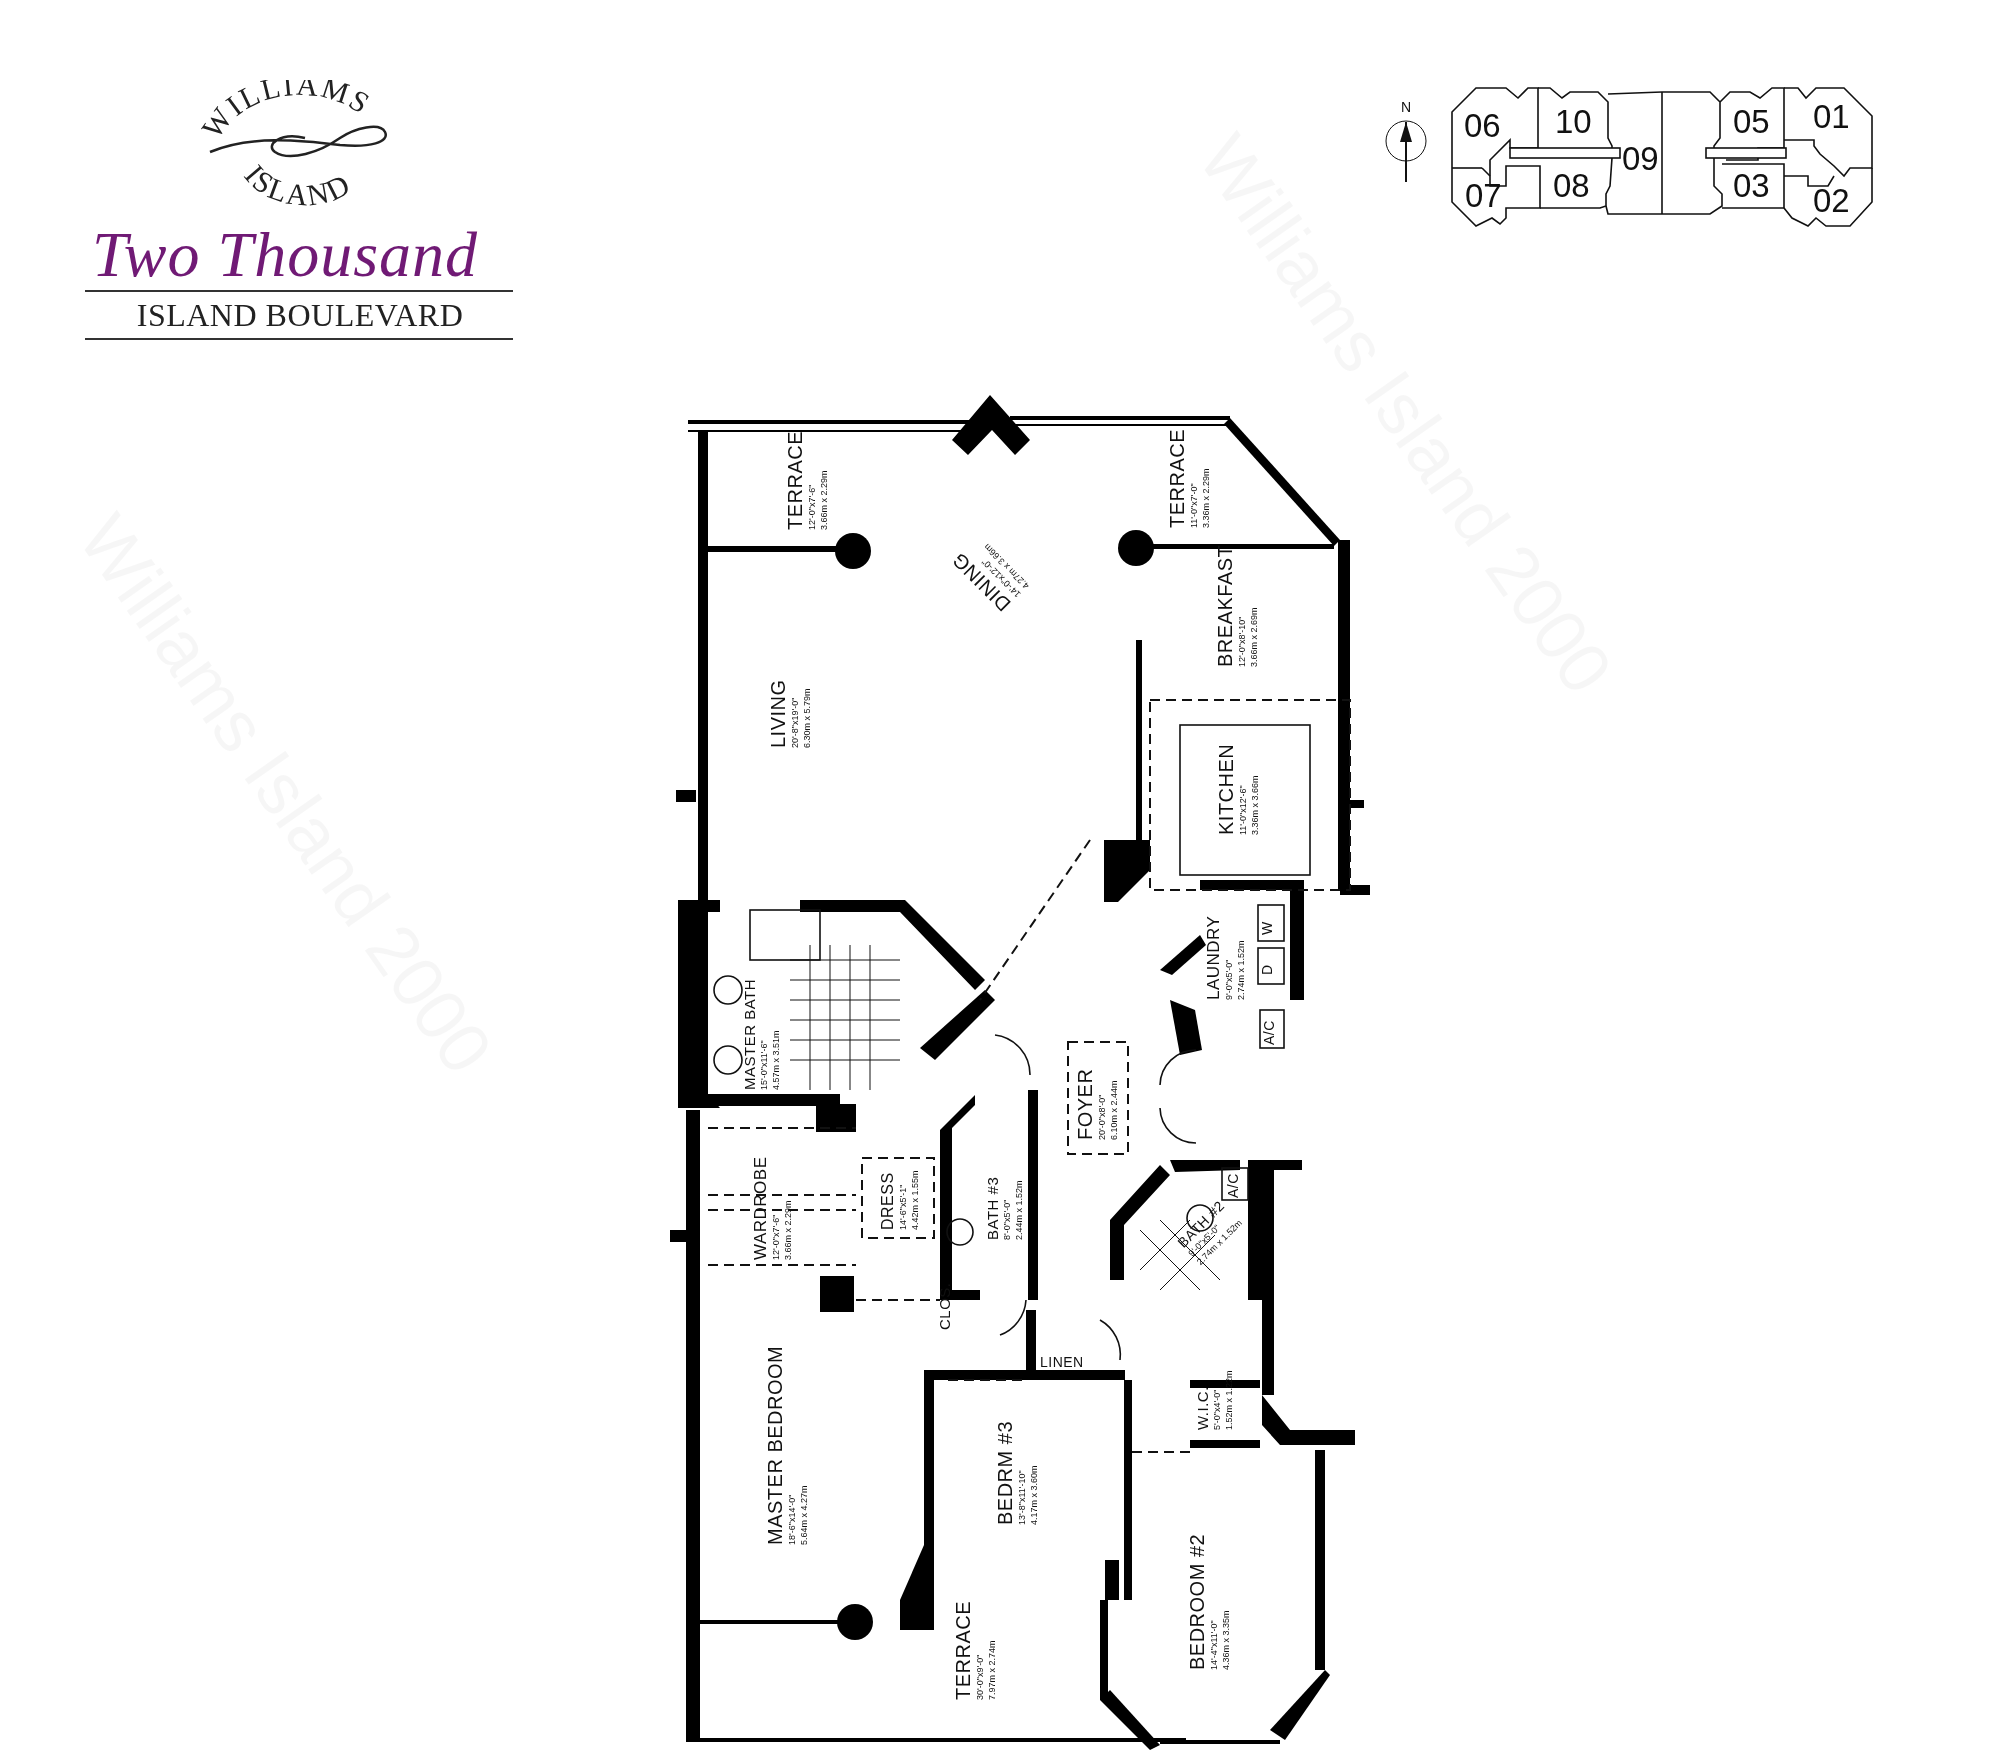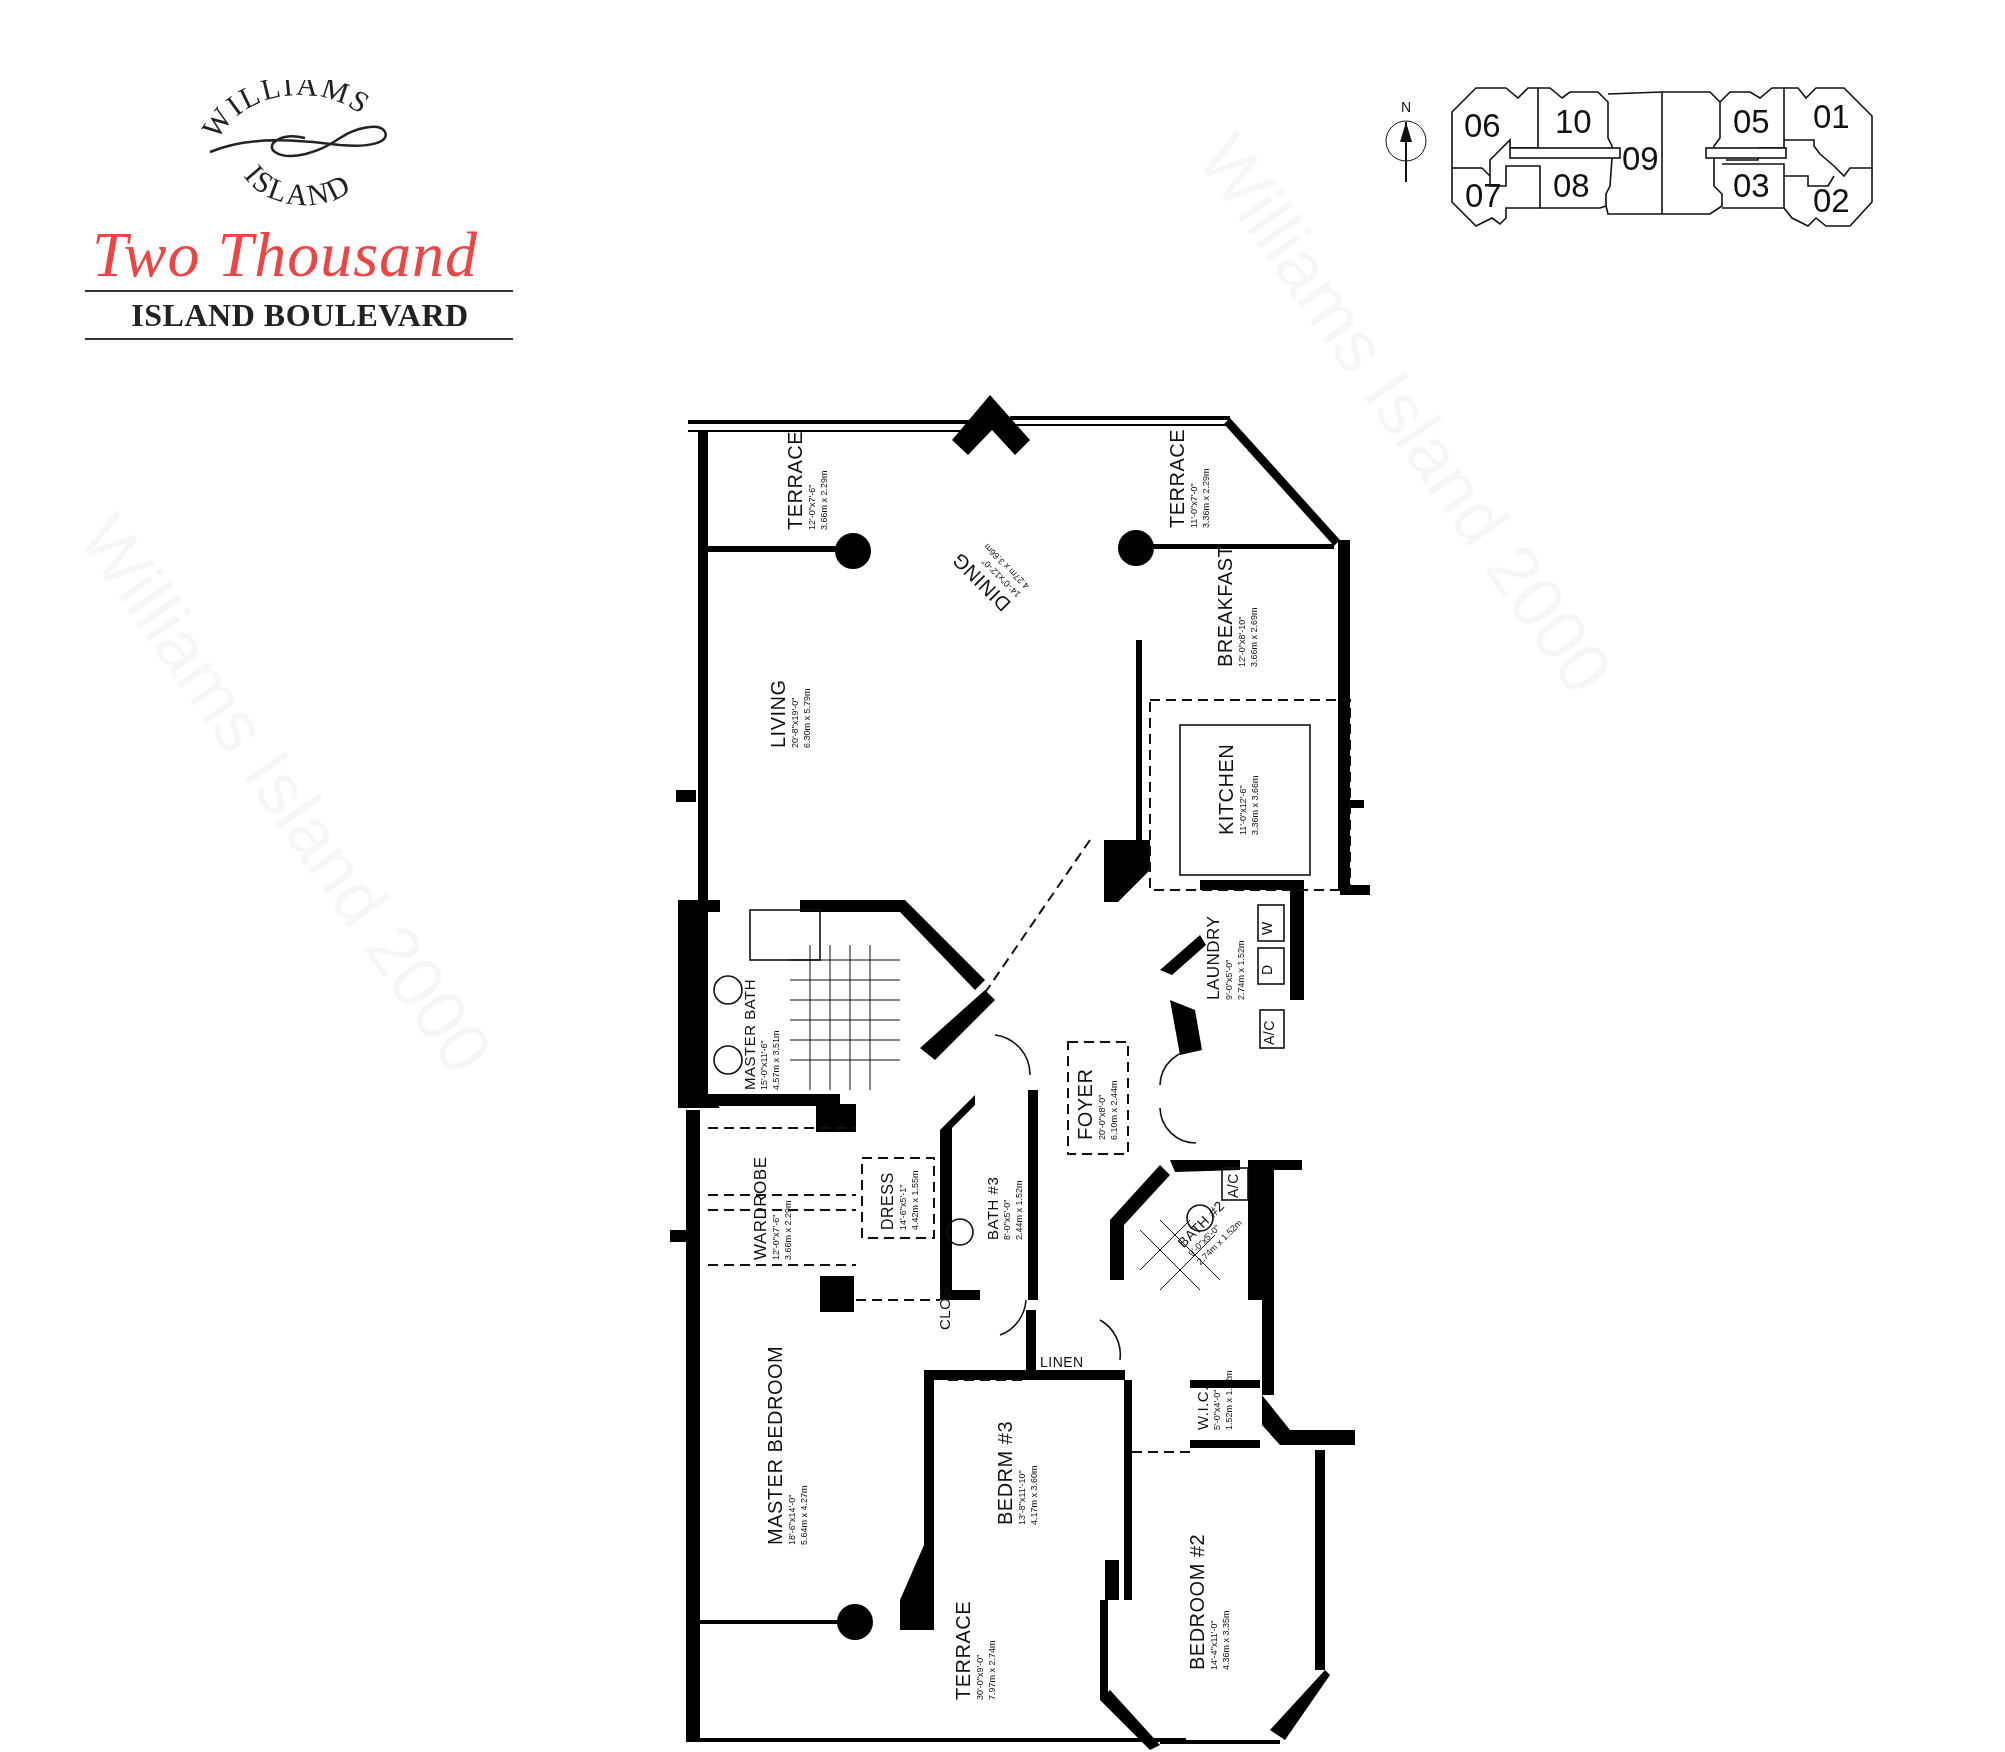--- a/index.html
+++ b/index.html
@@ -2,24 +2,24 @@
 <html><head>
 <meta charset="utf-8">
 <style>
   html, body { margin:0; padding:0; background:#ffffff; }
   body { width:2005px; height:1752px; position:relative; overflow:hidden;
          font-family:"Liberation Sans", sans-serif; color:#111; }
   .abs { position:absolute; }
   
   .logo-arc { font-family:"Liberation Serif", serif; font-size:30px; fill:#222; letter-spacing:2px; }
   .logo-script { position:absolute; left:92px; top:218px; font-family:"Liberation Serif", serif;
-                 font-style:italic; font-size:64px; color:#ef4444; letter-spacing:1px; white-space:nowrap; }
+                 font-style:italic; font-size:64px; color:#701a75; letter-spacing:1px; white-space:nowrap; }
   .logo-rule { position:absolute; left:85px; width:428px; height:2px; background:#333; }
   .logo-sub { position:absolute; left:90px; top:297px; width:420px; text-align:center;
-              font-family:"Liberation Serif", serif; font-weight:bold; font-size:32px; color:#222; letter-spacing:0.5px; }
+              font-family:"Liberation Serif", serif; font-weight:normal; font-size:32px; color:#222; letter-spacing:0.5px; }
   
   .key-label { font-family:"Liberation Sans", sans-serif; font-size:33px; fill:#111; }
   .n-label { font-family:"Liberation Sans", sans-serif; font-size:14px; fill:#111; }
   
   .room { position:absolute; transform-origin:0 0; white-space:nowrap; line-height:1; }
   .room .name { font-family:"Liberation Sans", sans-serif; font-size:20px; color:#111; letter-spacing:0.5px; display:block; }
   .room .dim { font-family:"Liberation Sans", sans-serif; font-size:9px; color:#111; display:block; margin-top:3px; }
   .watermark { position:absolute; font-family:"Liberation Sans", sans-serif; font-size:72px;
                color:rgba(0,0,0,0.035); transform-origin:0 0; white-space:nowrap; pointer-events:none; }
 </style>

